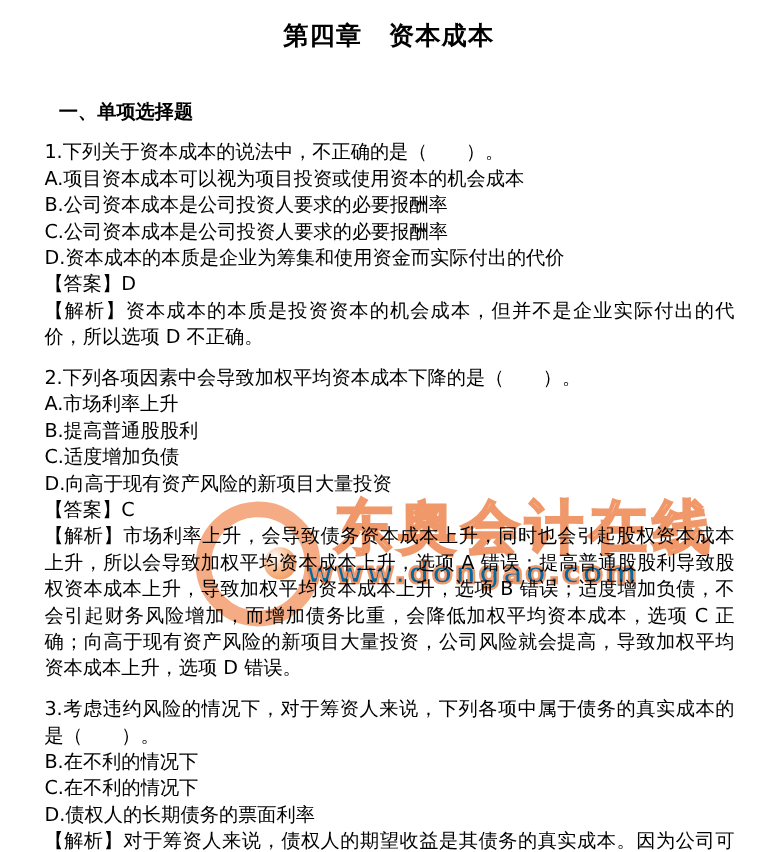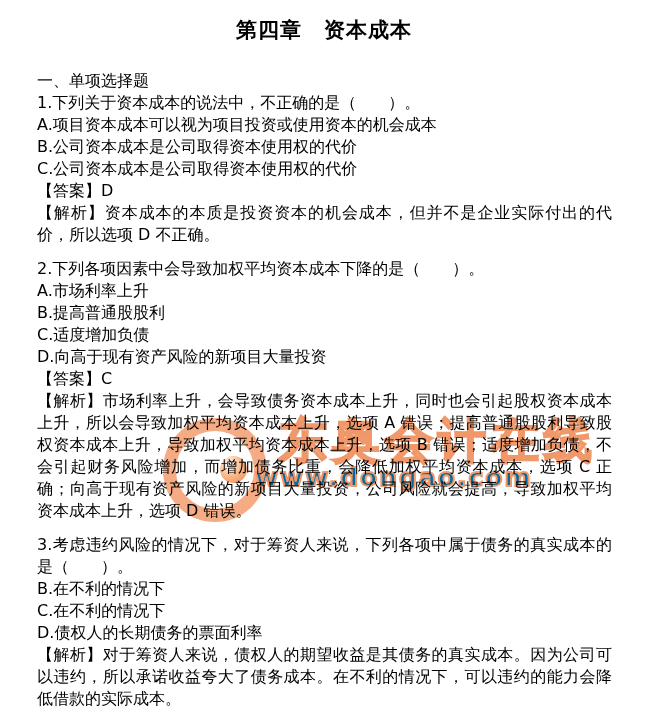--- a/index.html
+++ b/index.html
@@ -29,24 +29,24 @@
     font-weight: bold;
     letter-spacing: 1px;
   }
   .content {
     position: relative;
     margin-left: 37px;
     margin-right: 36px;
     padding-top: 26px;
   }
   .section-heading {
-    margin: 0;
+    margin: 12px;
     font-size: 16px;
     line-height: 22px;
-    font-weight: normal;
+    font-weight: bold;
     position: relative;
     z-index: 1;
   }
   .question {
     margin: 0 0 12px 0;
     position: relative;
     z-index: 1;
   }
   .question p {
     margin: 0;
@@ -126,22 +126,23 @@
       <div class="wm-ball"></div>
       <div class="wm-brand">东奥会计在线</div>
       <div class="wm-url">www.dongao.com</div>
     </div>
 
     <h2 class="section-heading">一、单项选择题</h2>
 
     <div class="question">
       <p>1.下列关于资本成本的说法中，不正确的是（　　）。</p>
       <p>A.项目资本成本可以视为项目投资或使用资本的机会成本</p>
-      <p>B.公司资本成本是公司取得资本使用权的代价</p>
-      <p>C.公司资本成本是公司取得资本使用权的代价</p>
+      <p>B.公司资本成本是公司投资人要求的必要报酬率</p>
+      <p>C.公司资本成本是公司投资人要求的必要报酬率</p>
+      <p>D.资本成本的本质是企业为筹集和使用资金而实际付出的代价</p>
       <p>【答案】D</p>
       <p>【解析】资本成本的本质是投资资本的机会成本，但并不是企业实际付出的代价，所以选项 D 不正确。</p>
     </div>
 
     <div class="question">
       <p>2.下列各项因素中会导致加权平均资本成本下降的是（　　）。</p>
       <p>A.市场利率上升</p>
       <p>B.提高普通股股利</p>
       <p>C.适度增加负债</p>
       <p>D.向高于现有资产风险的新项目大量投资</p>

